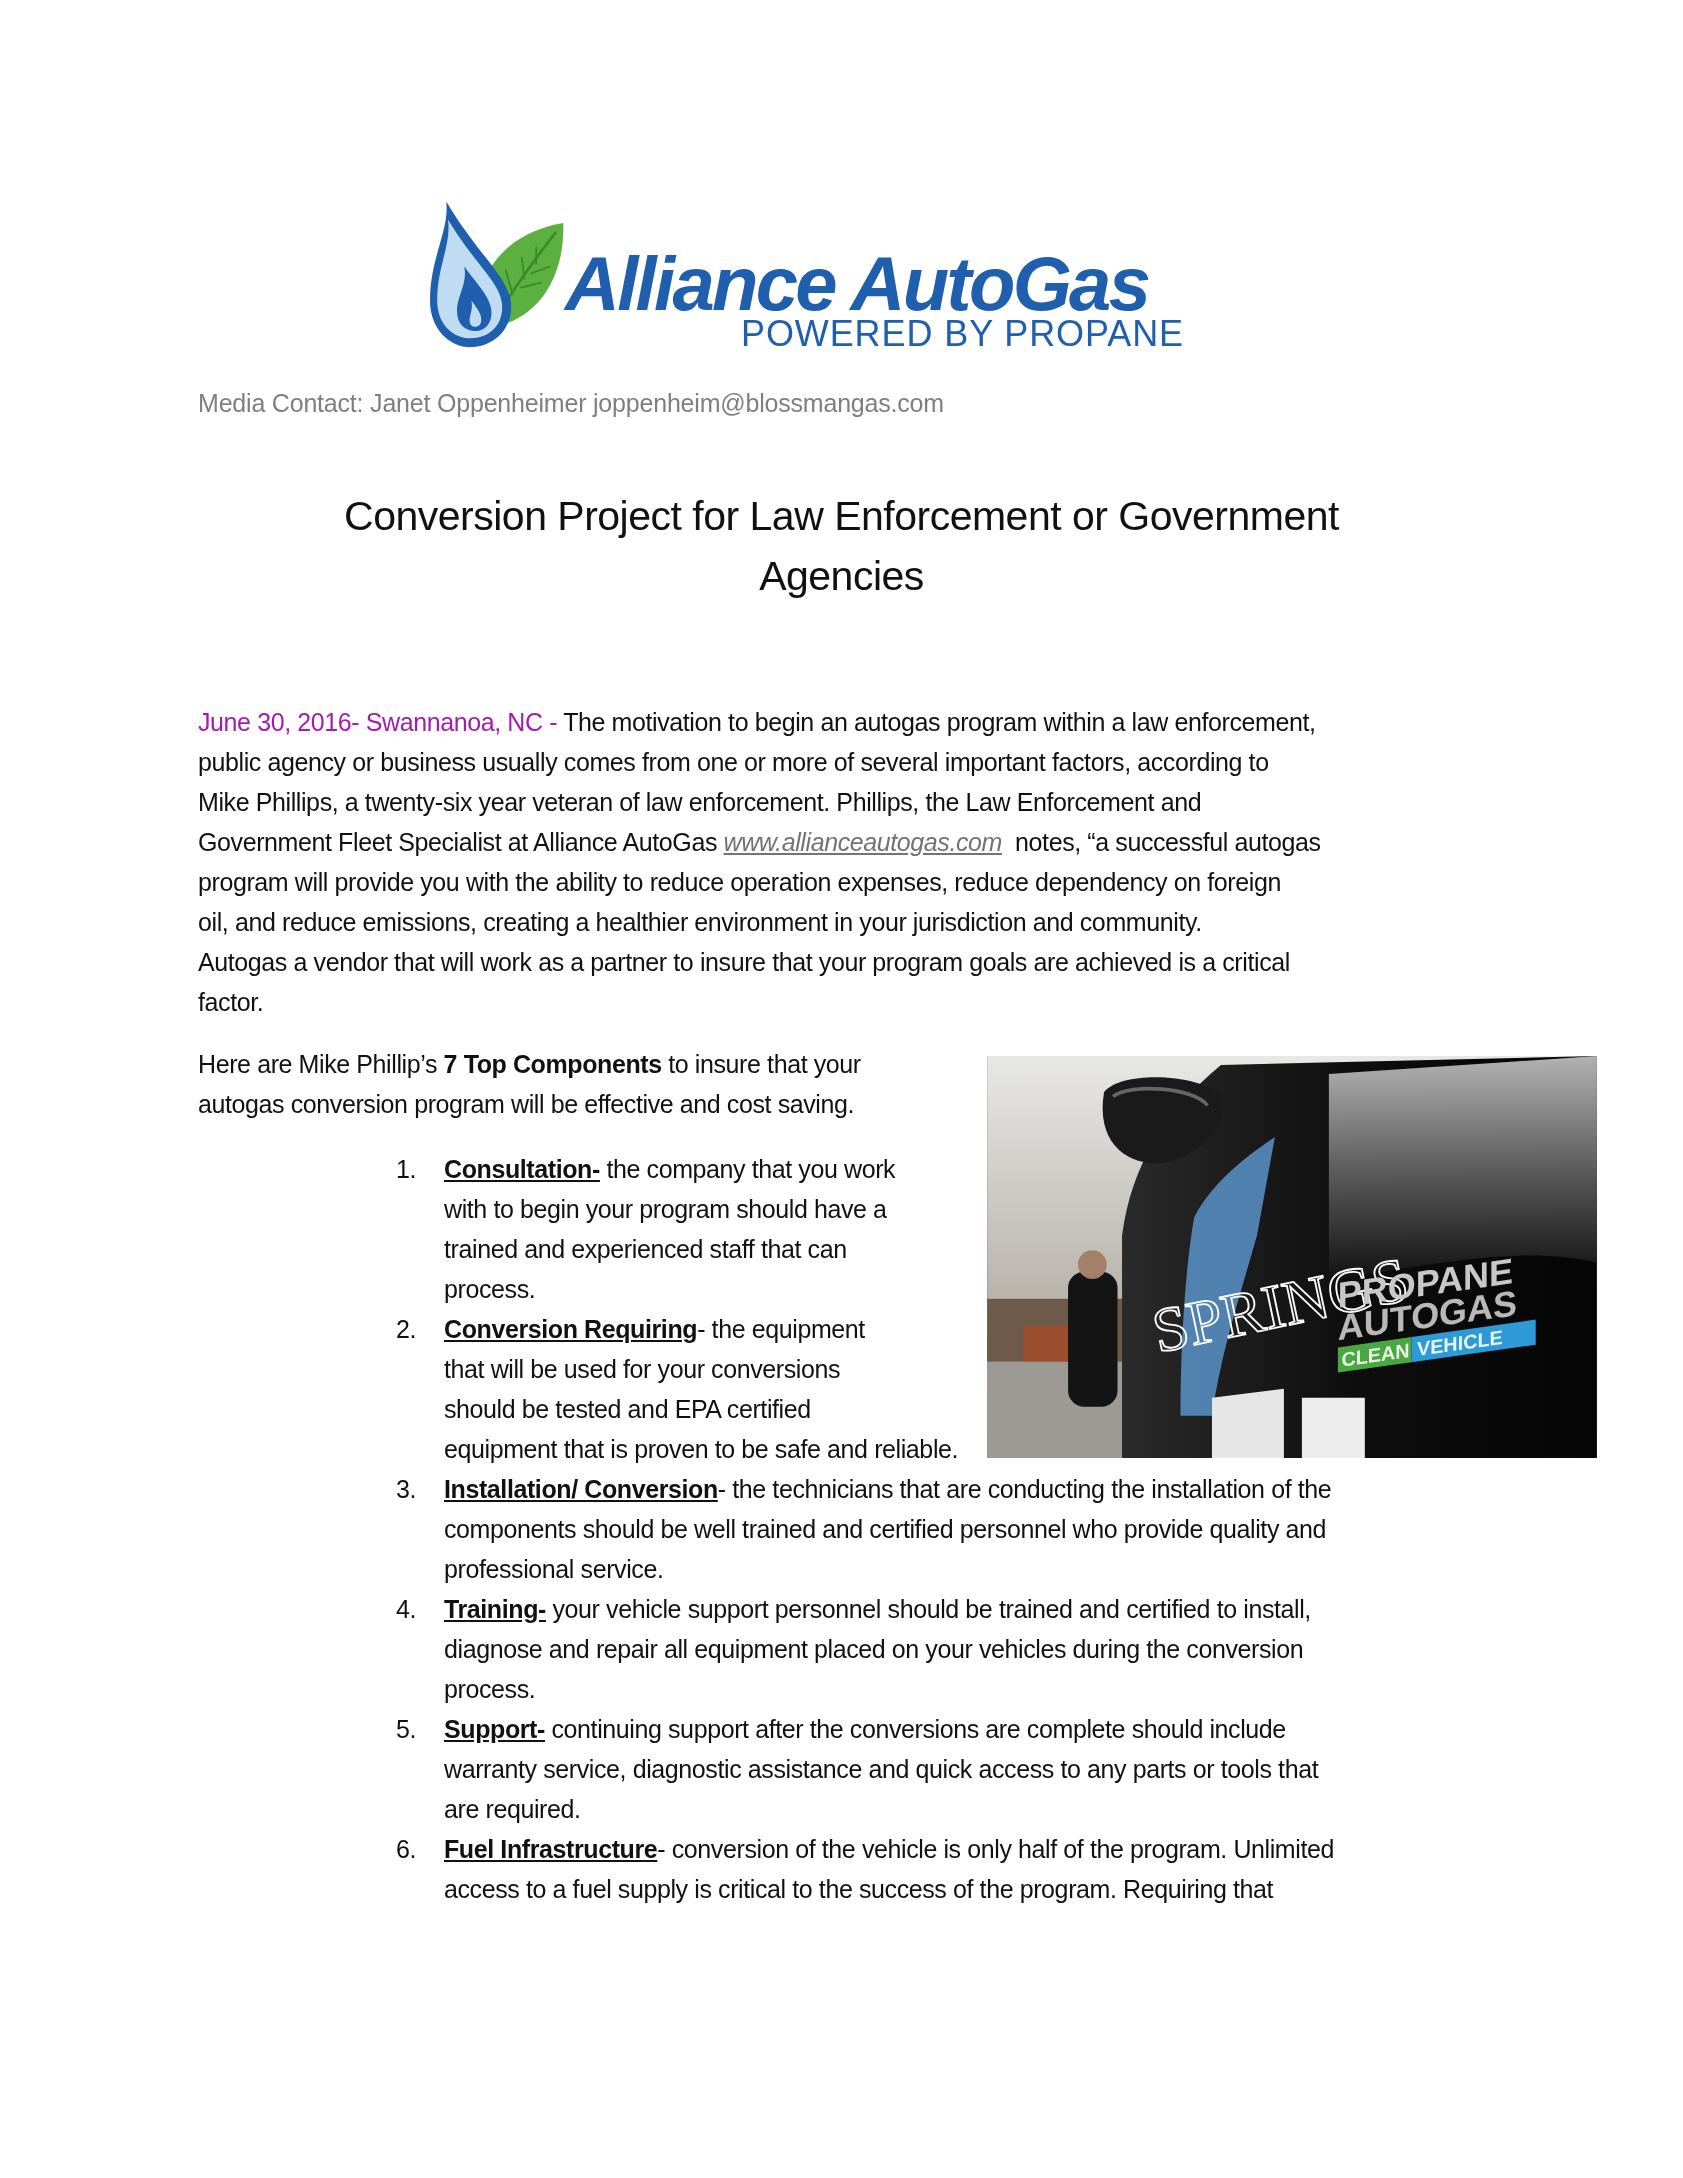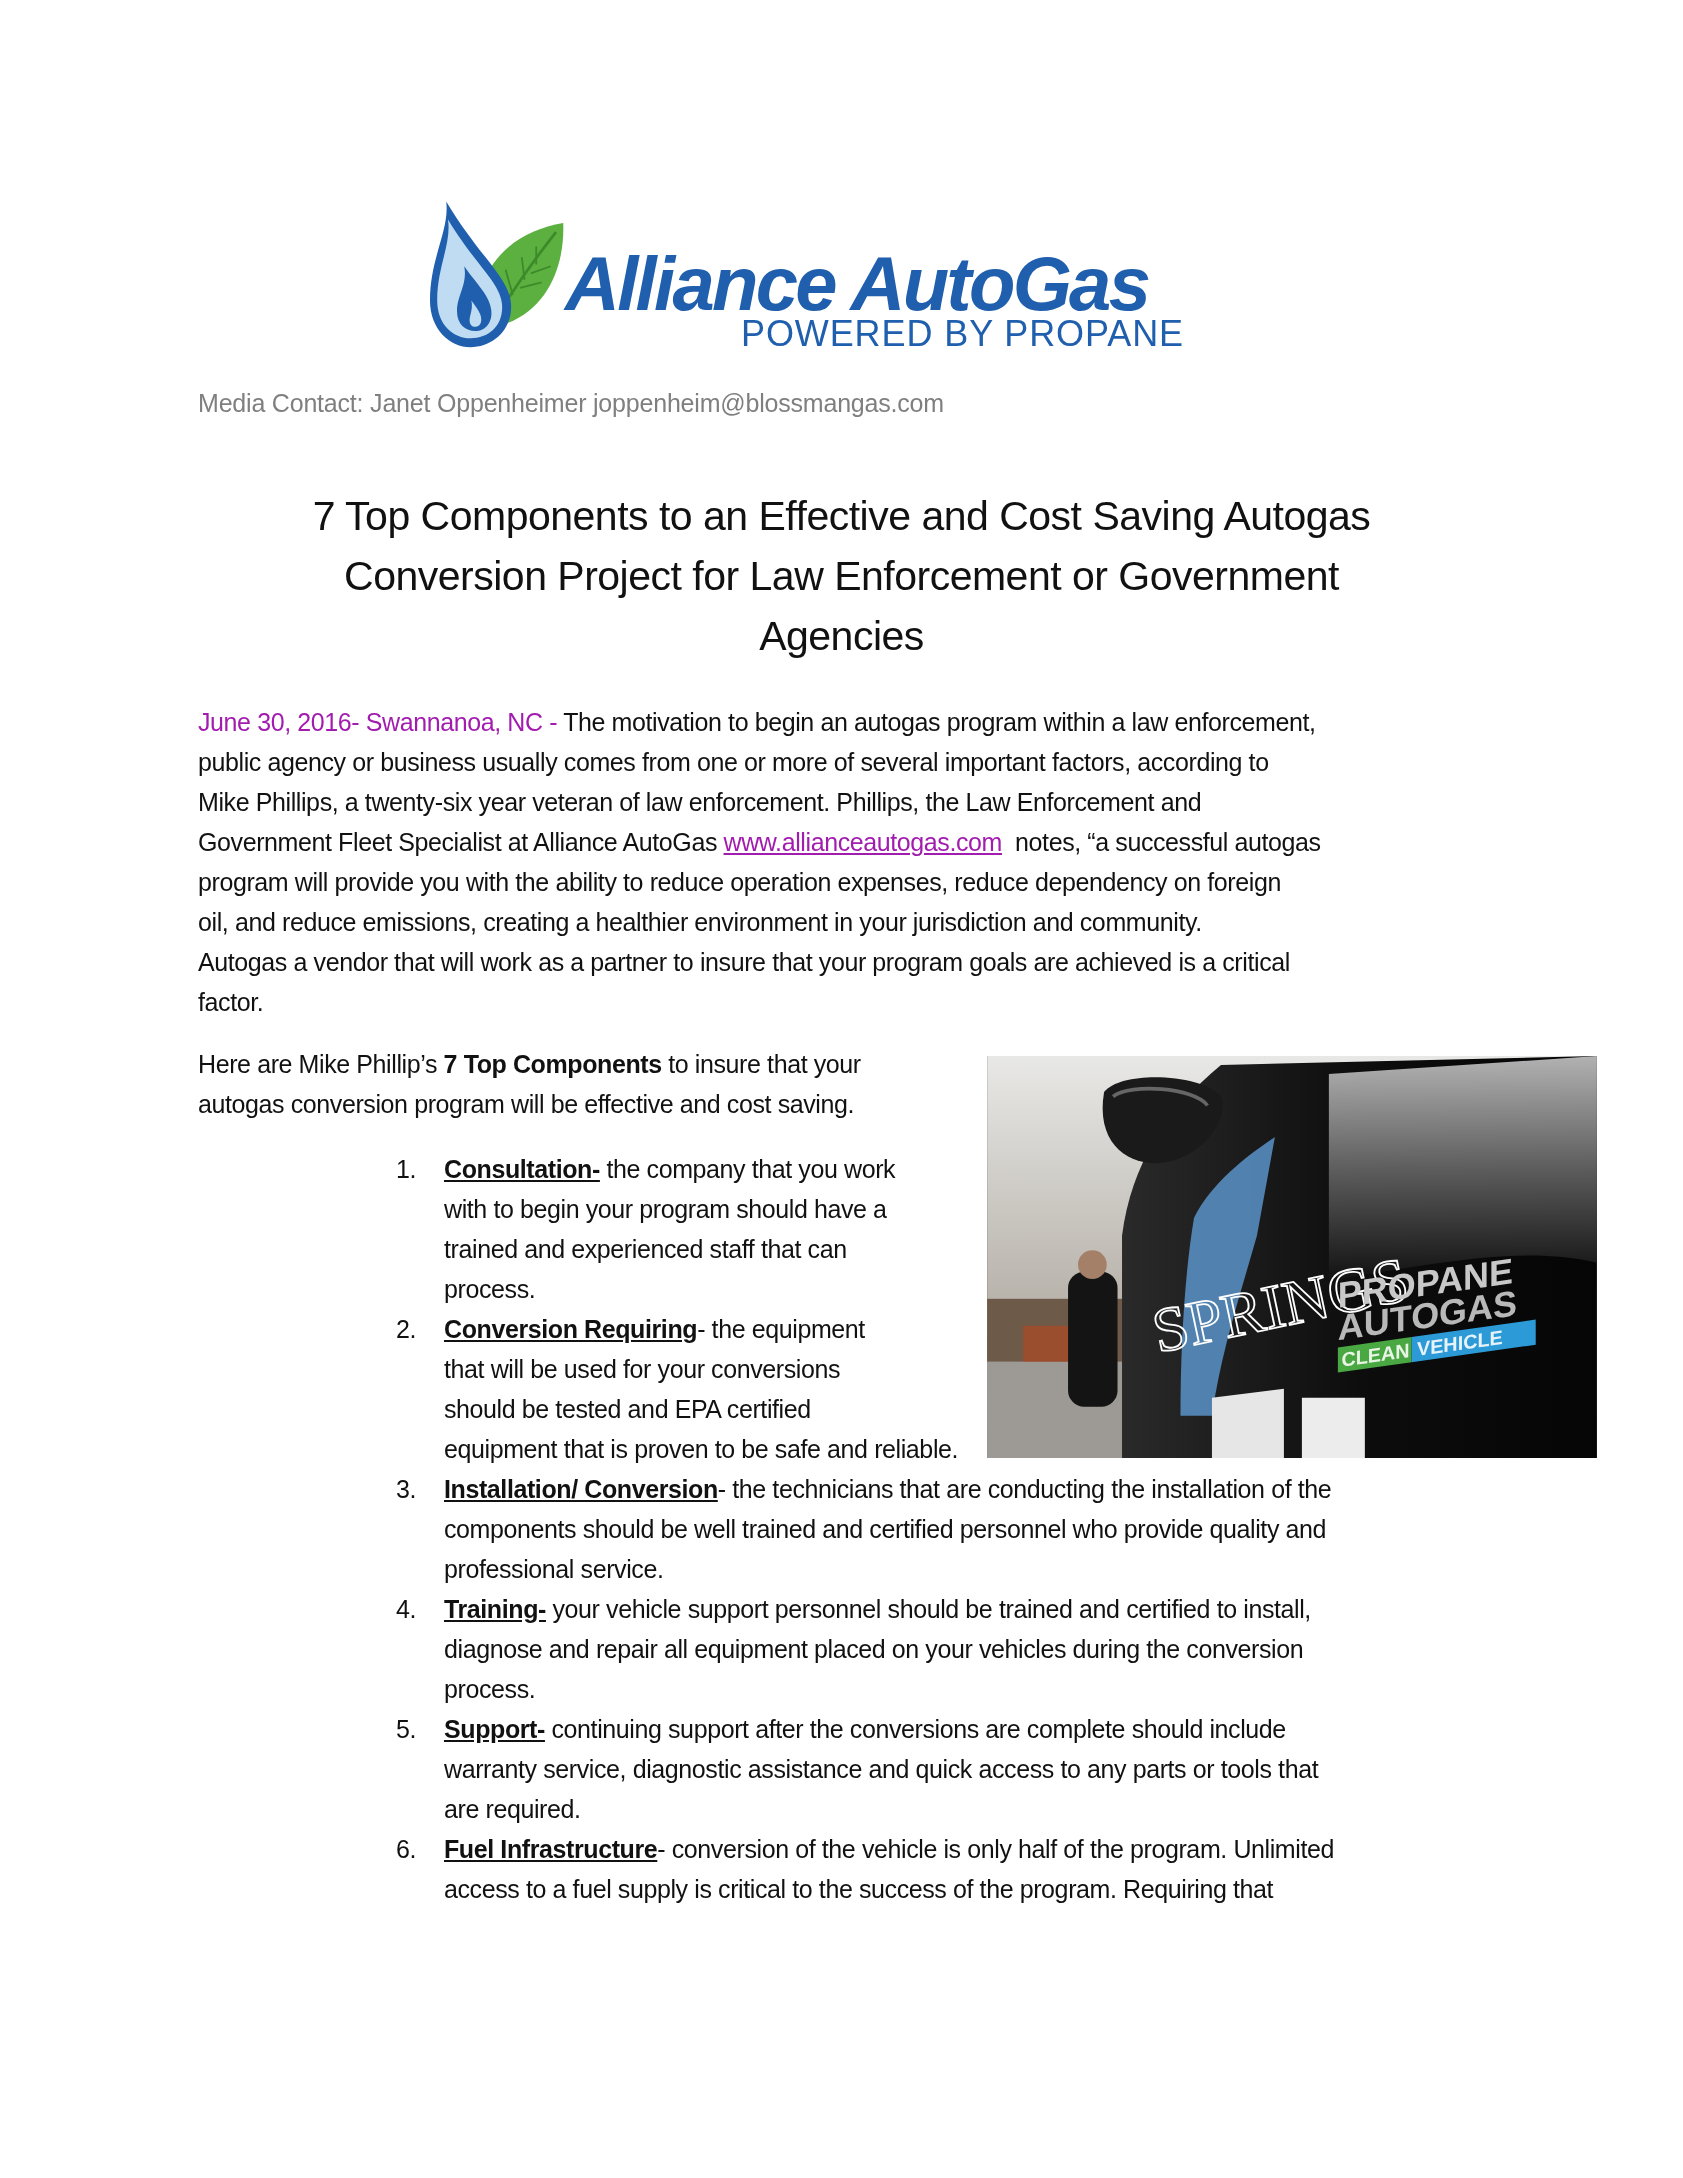--- a/index.html
+++ b/index.html
@@ -19,21 +19,21 @@
   .media-contact { position: absolute; left: 198px; top: 389px; font-size: 25px; color: #7f7f7f;
                    font-family: "Liberation Sans", sans-serif; white-space: nowrap; letter-spacing: -0.2px; }
 
   .title { position: absolute; left: 180px; width: 1323px; top: 486px; text-align: center;
            font-size: 41px; line-height: 60px; color: #111; font-family: "Liberation Sans", sans-serif; letter-spacing: -0.5px; }
   .title div { white-space: nowrap; }
 
   .body-para { position: absolute; left: 198px; top: 702px; width: 1314px; font-size: 25px; line-height: 40px; letter-spacing: -0.4px; }
   .body-para .line { white-space: nowrap; height: 40px; }
   .gray { color: #a21caf; }
-  .link { color: #a21caf; text-decoration: underline; }
+  .link { color: #737373; text-decoration: underline; font-style: italic; }
 
   .intro { position: absolute; left: 198px; top: 1044px; width: 774px; font-size: 25px; line-height: 40px; letter-spacing: -0.4px; }
   .intro .line { white-space: nowrap; height: 40px; }
 
   .photo { position: absolute; left: 987px; top: 1056px; width: 610px; height: 402px; overflow: hidden; background: #1a1a1a; }
 
   .list { position: absolute; left: 396px; top: 1149px; width: 1134px; font-size: 25px; line-height: 40px; letter-spacing: -0.4px; }
   .item { position: relative; padding-left: 48px; }
   .item .num { position: absolute; left: 0; top: 0; }
   .item .line { white-space: nowrap; height: 40px; }
@@ -56,21 +56,20 @@
       <path d="M38 80 C42 100 30 112 30 130 C30 145 40 152 50 152 C62 152 70 142 68 128 C66 112 52 100 38 80 Z" fill="#1f5fae"></path>
       <path d="M46 118 C48 128 44 134 44 140 C44 146 48 148 52 147 C57 146 58 140 56 134 C54 128 50 124 46 118 Z" fill="#bfdcf2"></path>
     </svg>
     <div class="brand">Alliance AutoGas</div>
     <div class="tagline">POWERED BY PROPANE</div>
   </div>
 
   <div class="media-contact">Media Contact: Janet Oppenheimer joppenheim@blossmangas.com</div>
 
   <div class="title">
-    <div>7 Top Components to an Effective and Cost Saving Autogas</div>
     <div>Conversion Project for Law Enforcement or Government</div>
     <div>Agencies</div>
   </div>
 
   <div class="body-para">
     <div class="line"><span class="gray">June 30, 2016- Swannanoa, NC - </span><span>The motivation to begin an autogas program within a law enforcement,</span></div>
     <div class="line">public agency or business usually comes from one or more of several important factors, according to</div>
     <div class="line">Mike Phillips, a twenty-six year veteran of law enforcement. Phillips, the Law Enforcement and</div>
     <div class="line"><span>Government Fleet Specialist at Alliance AutoGas </span><a class="link">www.allianceautogas.com</a><span style="white-space:pre">  notes, “a successful autogas</span></div>
     <div class="line">program will provide you with the ability to reduce operation expenses, reduce dependency on foreign</div>

